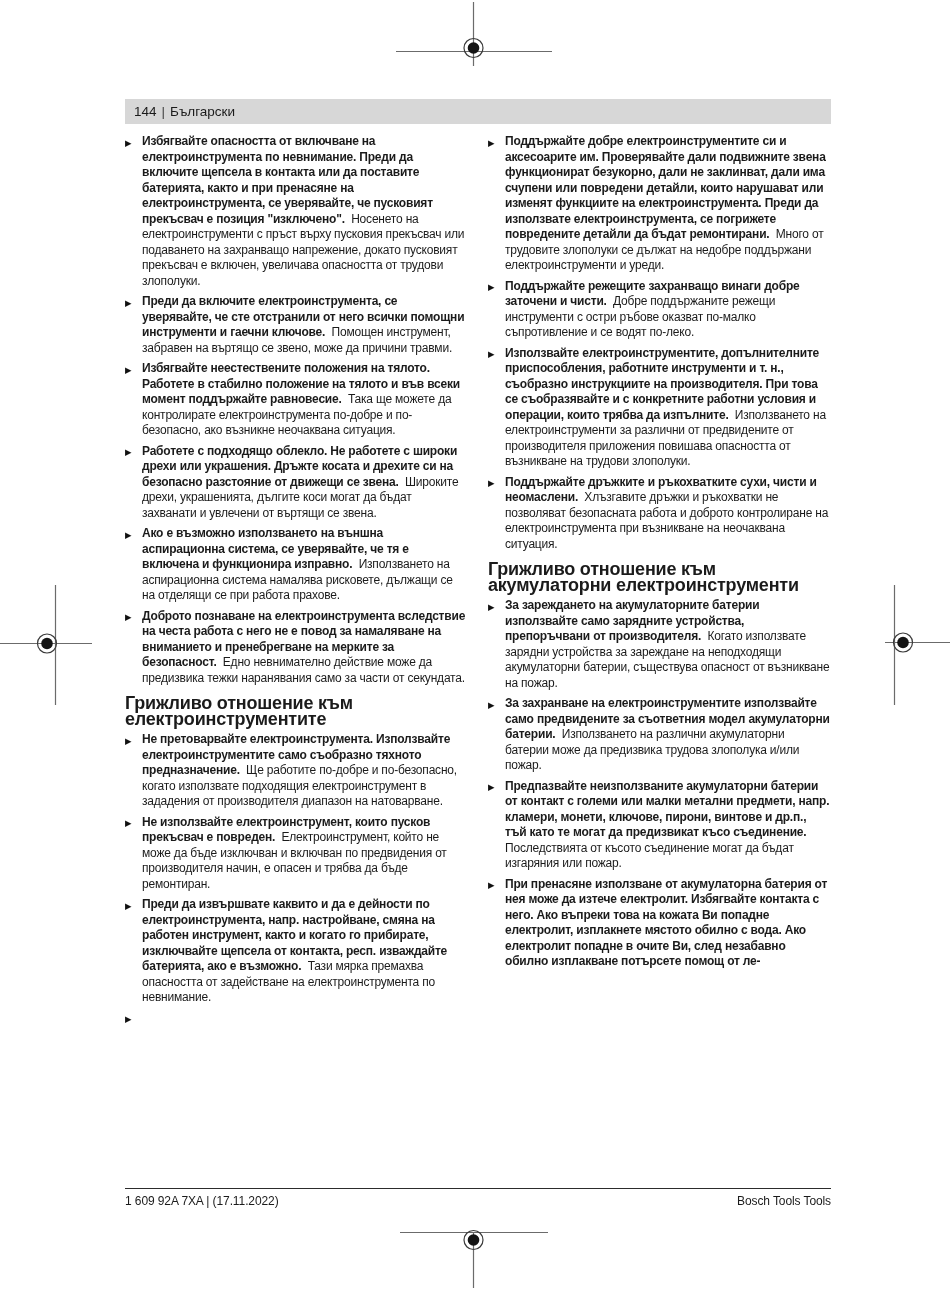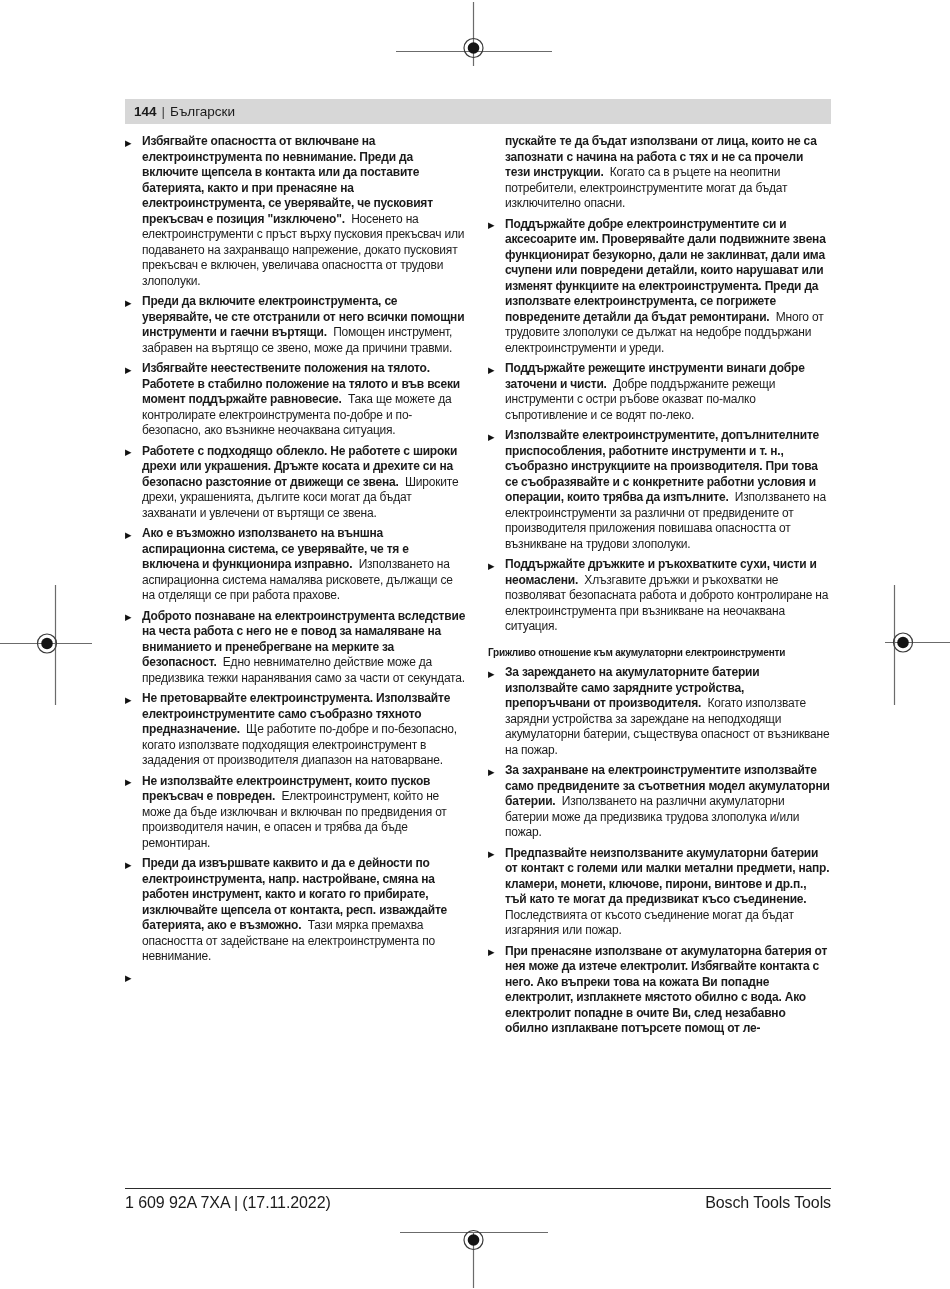--- a/index.html
+++ b/index.html
@@ -8,40 +8,40 @@
     font-family:"Liberation Sans",sans-serif;color:#1b1b1b;overflow:hidden;
   }
   
   .marks{position:absolute;left:0;top:0;width:950px;height:1289px;pointer-events:none;}
   
   .content{position:absolute;left:125px;top:99px;width:706px;}
   .header-bar{
     background:#d7d7d7;height:25px;display:flex;align-items:center;
     padding-left:9px;box-sizing:border-box;font-size:13.5px;
   }
-  .header-bar .pg{font-weight:700;}
+  .header-bar .pg{font-weight:400;}
   .header-bar .sep{margin:0 5px;font-weight:400;color:#444;}
   .cols{display:flex;gap:21px;margin-top:10px;height:1042px;overflow:hidden;}
   .col{width:342px;flex:0 0 342px;}
   .item{
     position:relative;padding-left:17px;margin-top:5px;
     font-size:12px;line-height:15.5px;letter-spacing:-0.2px;text-align:left;
   }
   .item:first-child{margin-top:0;}
   .item .tri{position:absolute;left:0;top:1.5px;font-size:8.5px;color:#111;}
   .item b{font-weight:700;text-align:center;}
   .heading{
-    font-weight:700;font-size:10px;line-height:15.5px;letter-spacing:-0.2px;
+    font-weight:700;font-size:18px;line-height:15.5px;letter-spacing:-0.2px;
     margin:10px 0 2px 0;
   }
   
   .footer-rule{position:absolute;left:125px;top:1188px;width:706px;border-top:1.3px solid #2c2c2c;}
   .footer{
     position:absolute;left:125px;top:1194px;width:706px;display:flex;
-    justify-content:space-between;font-size:16px;letter-spacing:-0.1px;
+    justify-content:space-between;font-size:12px;letter-spacing:-0.1px;
   }
 </style>
 </head>
 <body>
 
 <svg class="marks" width="950" height="1289" viewBox="0 0 950 1289">
   <g stroke="#6b6b6b" stroke-width="1.2" fill="none">
     <line x1="473.5" y1="2" x2="473.5" y2="66"></line>
     <line x1="396" y1="51.5" x2="552" y2="51.5"></line>
     <circle cx="473.5" cy="48" r="9.5" stroke="#3a3a3a"></circle>
@@ -70,34 +70,34 @@
 <div class="content">
   <div class="header-bar">
     <span class="pg">144</span>
     <span class="sep">|</span>
     <span class="lang">Български</span>
   </div>
 
   <div class="cols">
     <div class="col">
         <div class="item"><span class="tri">▶</span><b>Избягвайте опасността от включване на електроинструмента по невнимание. Преди да включите щепсела в контакта или да поставите батерията, както и при пренасяне на електроинструмента, се уверявайте, че пусковият прекъсвач е позиция "изключено".</b>&nbsp; Носенето на електроинструменти с пръст върху пусковия прекъсвач или подаването на захранващо напрежение, докато пусковият прекъсвач е включен, увеличава опасността от трудови злополуки.</div>
-        <div class="item"><span class="tri">▶</span><b>Преди да включите електроинструмента, се уверявайте, че сте отстранили от него всички помощни инструменти и гаечни въртящи.</b>&nbsp; Помощен инструмент, забравен на въртящо се звено, може да причини травми.</div>
+        <div class="item"><span class="tri">▶</span><b>Преди да включите електроинструмента, се уверявайте, че сте отстранили от него всички помощни инструменти и гаечни ключове.</b>&nbsp; Помощен инструмент, забравен на въртящо се звено, може да причини травми.</div>
         <div class="item"><span class="tri">▶</span><b>Избягвайте неестествените положения на тялото. Работете в стабилно положение на тялото и във всеки момент поддържайте равновесие.</b>&nbsp; Така ще можете да контролирате електроинструмента по-добре и по-безопасно, ако възникне неочаквана ситуация.</div>
         <div class="item"><span class="tri">▶</span><b>Работете с подходящо облекло. Не работете с широки дрехи или украшения. Дръжте косата и дрехите си на безопасно разстояние от движещи се звена.</b>&nbsp; Широките дрехи, украшенията, дългите коси могат да бъдат захванати и увлечени от въртящи се звена.</div>
         <div class="item"><span class="tri">▶</span><b>Ако е възможно използването на външна аспирационна система, се уверявайте, че тя е включена и функционира изправно.</b>&nbsp; Използването на аспирационна система намалява рисковете, дължащи се на отделящи се при работа прахове.</div>
         <div class="item"><span class="tri">▶</span><b>Доброто познаване на електроинструмента вследствие на честа работа с него не е повод за намаляване на вниманието и пренебрегване на мерките за безопасност.</b>&nbsp; Едно невнимателно действие може да предизвика тежки наранявания само за части от секундата.</div>
+        <h3 class="heading">Грижливо отношение към електроинструментите</h3>
         <div class="item"><span class="tri">▶</span><b>Не претоварвайте електроинструмента. Използвайте електроинструментите само съобразно тяхното предназначение.</b>&nbsp; Ще работите по-добре и по-безопасно, когато използвате подходящия електроинструмент в зададения от производителя диапазон на натоварване.</div>
         <div class="item"><span class="tri">▶</span><b>Не използвайте електроинструмент, които пусков прекъсвач е повреден.</b>&nbsp; Електроинструмент, който не може да бъде изключван и включван по предвидения от производителя начин, е опасен и трябва да бъде ремонтиран.</div>
         <div class="item"><span class="tri">▶</span><b>Преди да извършвате каквито и да е дейности по електроинструмента, напр. настройване, смяна на работен инструмент, както и когато го прибирате, изключвайте щепсела от контакта, респ. изваждайте батерията, ако е възможно.</b>&nbsp; Тази мярка премахва опасността от задействане на електроинструмента по невнимание.</div>
         <div class="item"><span class="tri">▶</span></div>
       </div>
     <div class="col">
-        <div class="item"><b>пускайте те да бъдат използвани от лица, които не са запознати с начина на работа с тях и не са прочели тези инструкции.</b>&nbsp; Когато са в ръцете на неопитни потребители, електроинструментите могат да бъдат изключително опасни.</div>
         <div class="item"><span class="tri">▶</span><b>Поддържайте добре електроинструментите си и аксесоарите им. Проверявайте дали подвижните звена функционират безукорно, дали не заклинват, дали има счупени или повредени детайли, които нарушават или изменят функциите на електроинструмента. Преди да използвате електроинструмента, се погрижете повредените детайли да бъдат ремонтирани.</b>&nbsp; Много от трудовите злополуки се дължат на недобре поддържани електроинструменти и уреди.</div>
-        <div class="item"><span class="tri">▶</span><b>Поддържайте режещите инструменти винаги добре заточени и чисти.</b>&nbsp; Добре поддържаните режещи инструменти с остри ръбове оказват по-малко съпротивление и се водят по-леко.</div>
+        <div class="item"><span class="tri">▶</span><b>Поддържайте режещите захранващо винаги добре заточени и чисти.</b>&nbsp; Добре поддържаните режещи инструменти с остри ръбове оказват по-малко съпротивление и се водят по-леко.</div>
         <div class="item"><span class="tri">▶</span><b>Използвайте електроинструментите, допълнителните приспособления, работните инструменти и т. н., съобразно инструкциите на производителя. При това се съобразявайте и с конкретните работни условия и операции, които трябва да изпълните.</b>&nbsp; Използването на електроинструменти за различни от предвидените от производителя приложения повишава опасността от възникване на трудови злополуки.</div>
         <div class="item"><span class="tri">▶</span><b>Поддържайте дръжките и ръкохватките сухи, чисти и неомаслени.</b>&nbsp; Хлъзгавите дръжки и ръкохватки не позволяват безопасната работа и доброто контролиране на електроинструмента при възникване на неочаквана ситуация.</div>
         <h3 class="heading">Грижливо отношение към акумулаторни електроинструменти</h3>
         <div class="item"><span class="tri">▶</span><b>За зареждането на акумулаторните батерии използвайте само зарядните устройства, препоръчвани от производителя.</b>&nbsp; Когато използвате зарядни устройства за зареждане на неподходящи акумулаторни батерии, съществува опасност от възникване на пожар.</div>
         <div class="item"><span class="tri">▶</span><b>За захранване на електроинструментите използвайте само предвидените за съответния модел акумулаторни батерии.</b>&nbsp; Използването на различни акумулаторни батерии може да предизвика трудова злополука и/или пожар.</div>
         <div class="item"><span class="tri">▶</span><b>Предпазвайте неизползваните акумулаторни батерии от контакт с големи или малки метални предмети, напр. кламери, монети, ключове, пирони, винтове и др.п., тъй като те могат да предизвикат късо съединение.</b>&nbsp; Последствията от късото съединение могат да бъдат изгаряния или пожар.</div>
         <div class="item"><span class="tri">▶</span><b>При пренасяне използване от акумулаторна батерия от нея може да изтече електролит. Избягвайте контакта с него. Ако въпреки това на кожата Ви попадне електролит, изплакнете мястото обилно с вода. Ако електролит попадне в очите Ви, след незабавно обилно изплакване потърсете помощ от ле-</b></div>
       </div>
   </div>
 </div>

